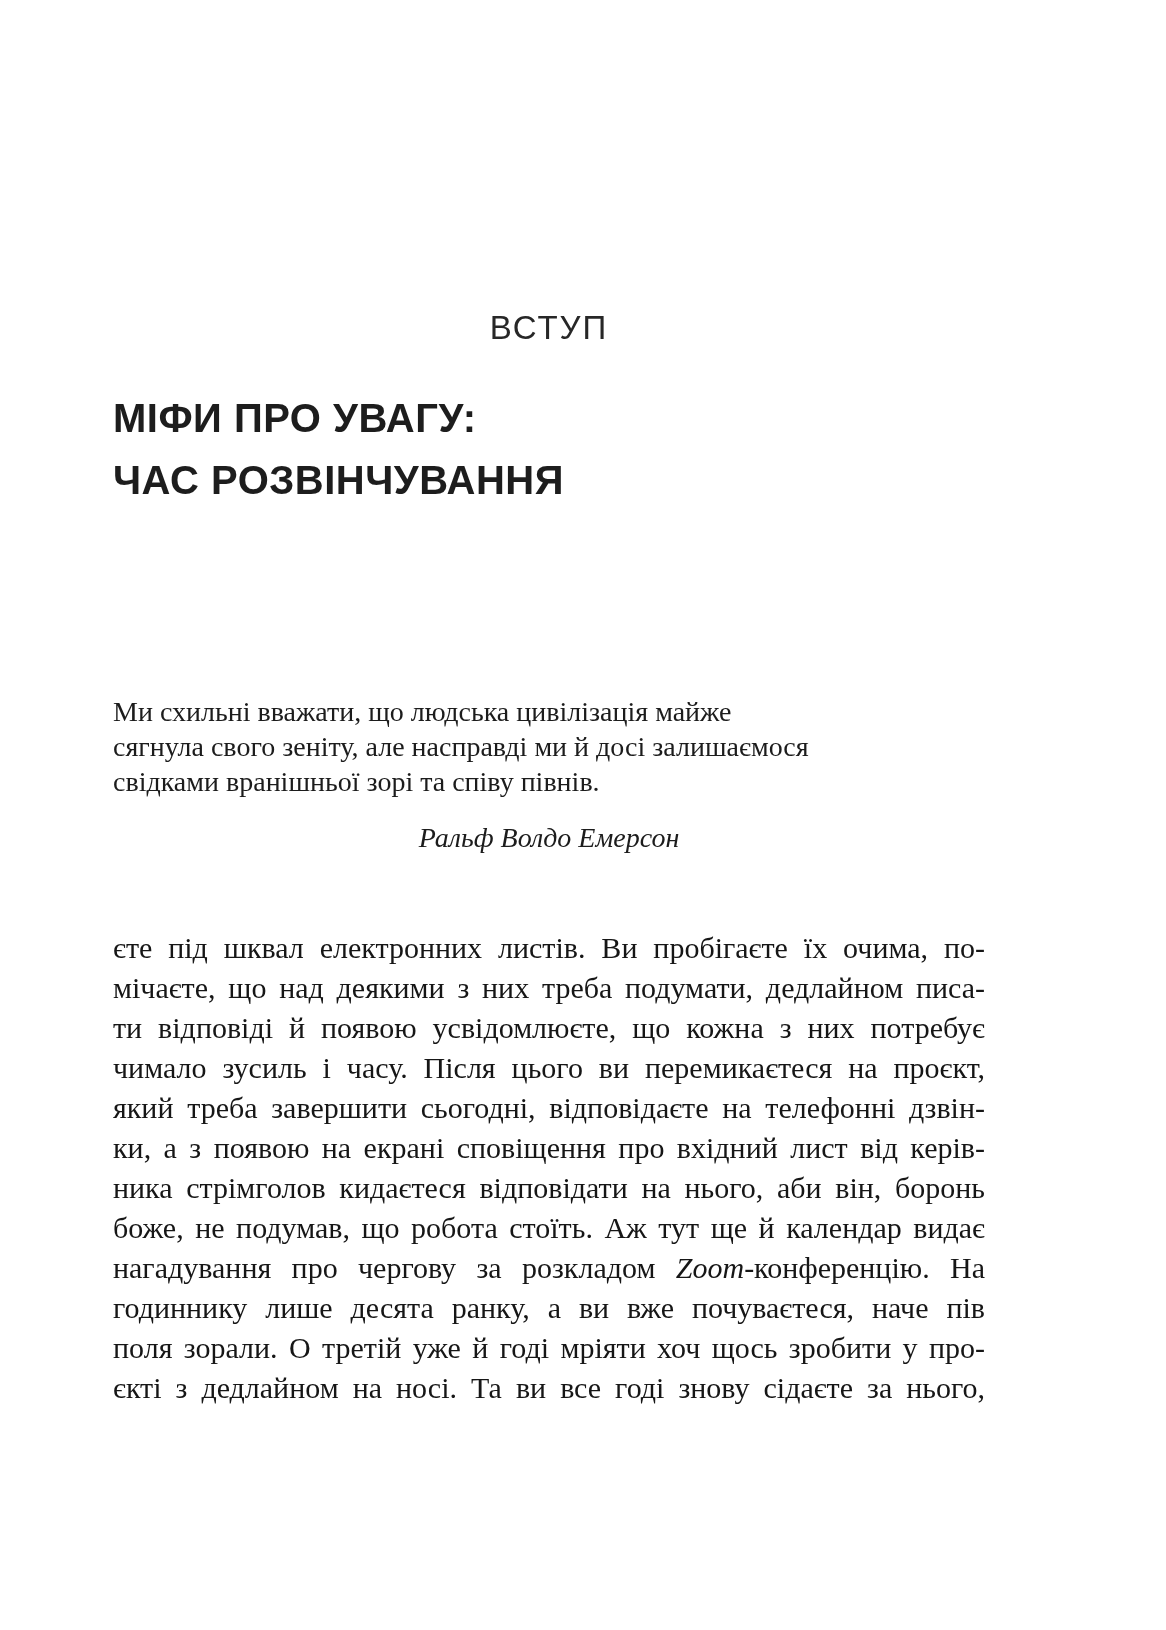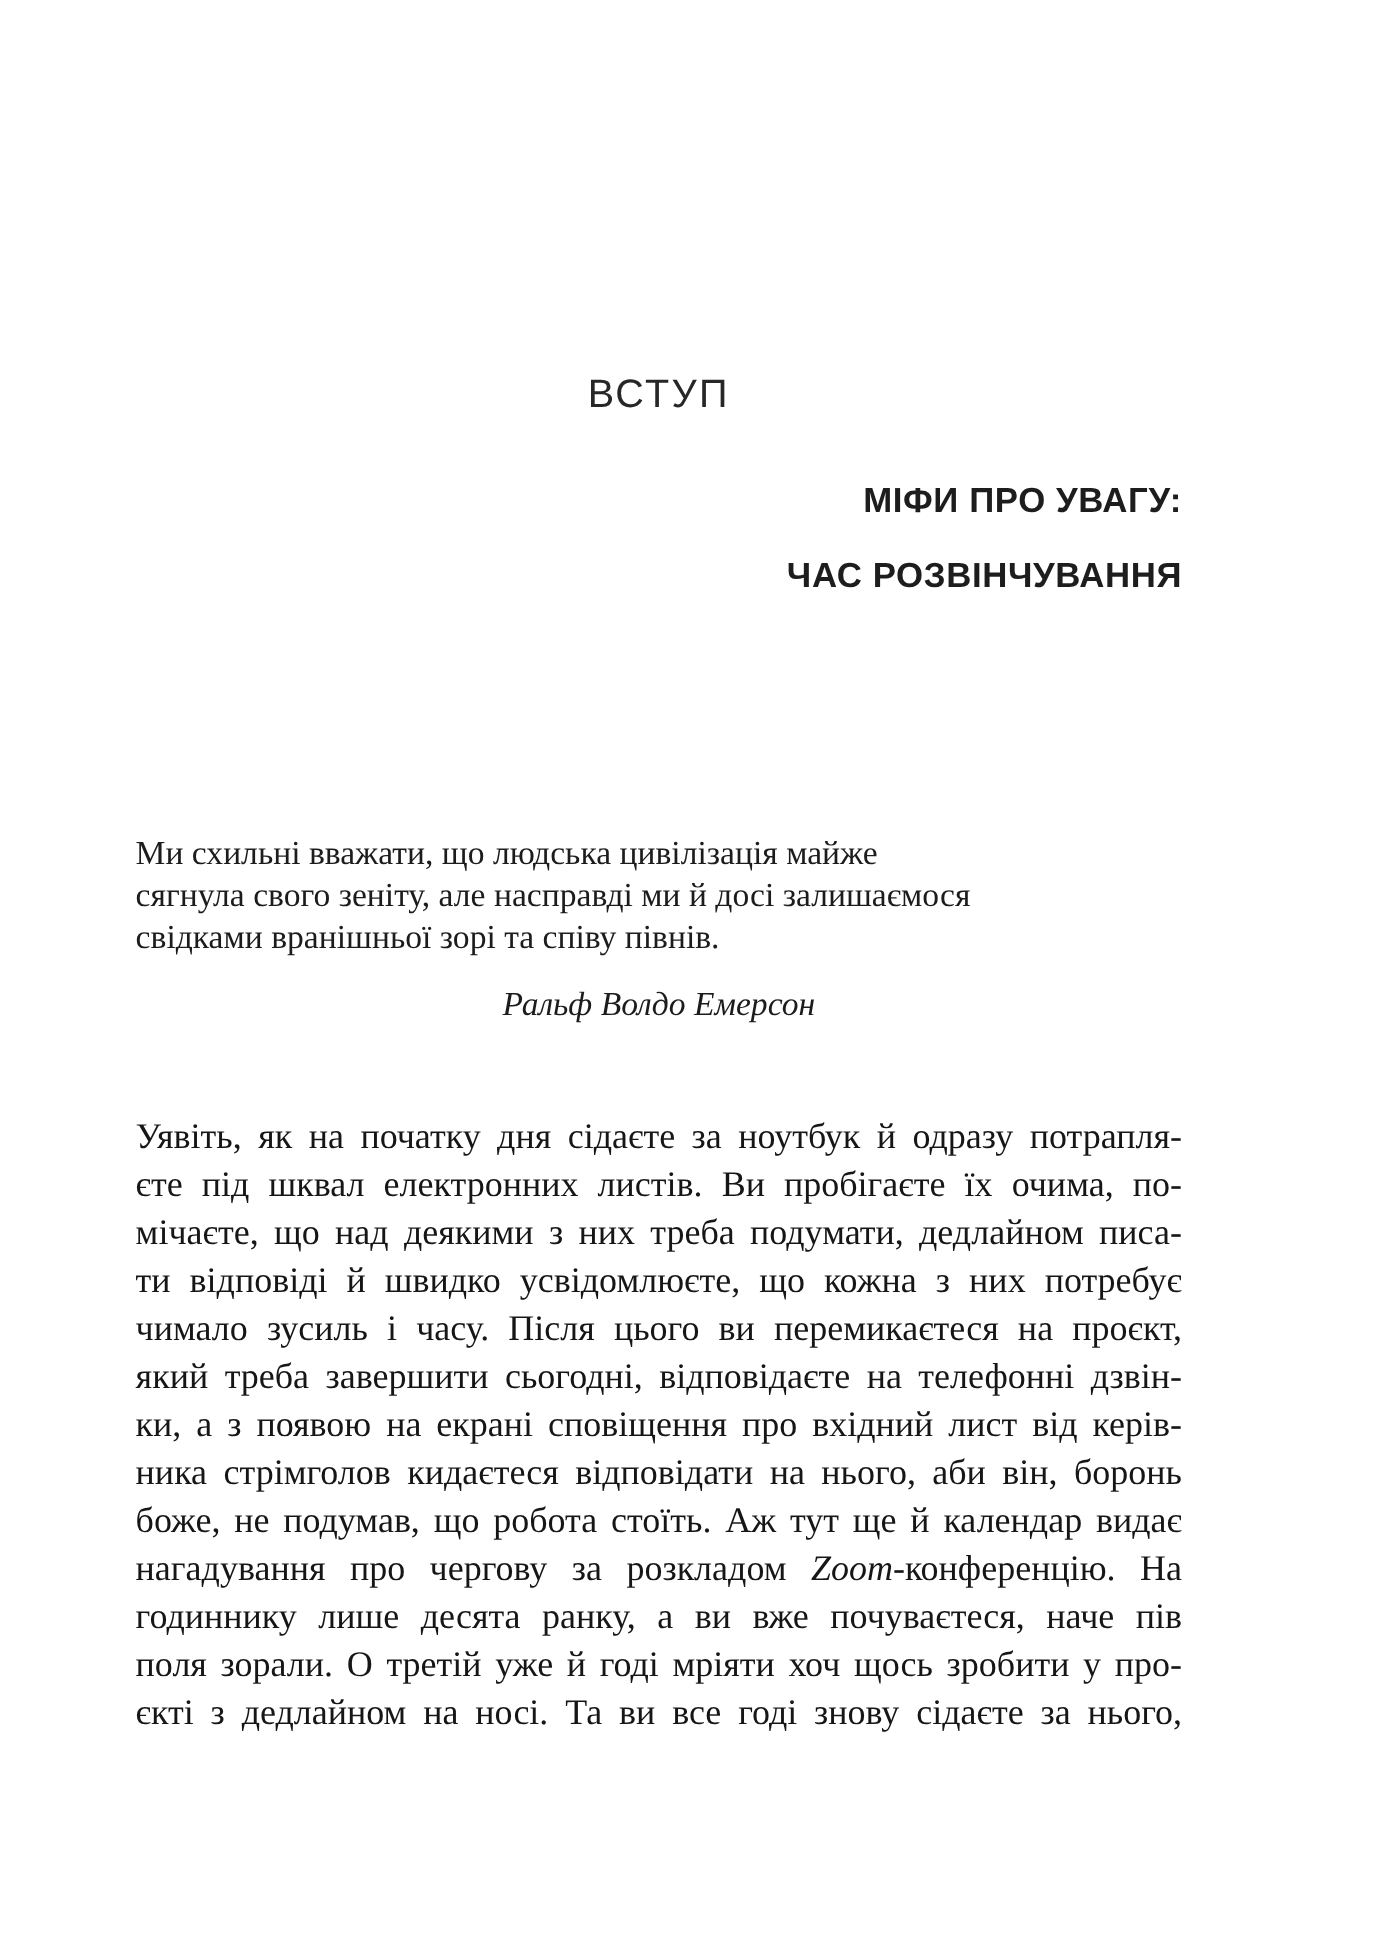--- a/index.html
+++ b/index.html
@@ -28,24 +28,24 @@
     letter-spacing: 2px;
     color: #272727;
     margin-top: 44px;
   }
   .title {
     position: absolute;
     top: 387px;
     left: 113px;
     width: 872px;
     margin: 0;
-    text-align: right;
+    text-align: left;
     font-family: "Liberation Sans", sans-serif;
     font-weight: 700;
-    font-size: 29px;
+    font-size: 40px;
     line-height: 62px;
     letter-spacing: 0.5px;
     color: #1d1d1d;
   }
   .title-line { display: block; }
   .epigraph {
     position: absolute;
     top: 694px;
     left: 113px;
     width: 872px;
@@ -96,24 +96,23 @@
 
   <div class="epigraph">
       <div class="tline">Ми схильні вважати, що людська цивілізація майже</div>
       <div class="tline">сягнула свого зеніту, але насправді ми й досі залишаємося</div>
       <div class="tline">свідками вранішньої зорі та співу півнів.</div>
     </div>
 
   <div class="attribution">Ральф Волдо Емерсон</div>
 
   <div class="body-par">
-      <div class="tline"><span>Уявіть, як на початку дня сідаєте за ноутбук й одразу потрапля-</span></div>
       <div class="tline"><span>єте під шквал електронних листів. Ви пробігаєте їх очима, по-</span></div>
       <div class="tline"><span>мічаєте, що над деякими з них треба подумати, дедлайном писа-</span></div>
-      <div class="tline"><span>ти відповіді й швидко усвідомлюєте, що кожна з них потребує</span></div>
+      <div class="tline"><span>ти відповіді й появою усвідомлюєте, що кожна з них потребує</span></div>
       <div class="tline"><span>чимало зусиль і часу. Після цього ви перемикаєтеся на проєкт,</span></div>
       <div class="tline"><span>який треба завершити сьогодні, відповідаєте на телефонні дзвін-</span></div>
       <div class="tline"><span>ки, а з появою на екрані сповіщення про вхідний лист від керів-</span></div>
       <div class="tline"><span>ника стрімголов кидаєтеся відповідати на нього, аби він, боронь</span></div>
       <div class="tline"><span>боже, не подумав, що робота стоїть. Аж тут ще й календар видає</span></div>
       <div class="tline"><span>нагадування про чергову за розкладом </span><span class="it">Zoom</span><span>-конференцію. На</span></div>
       <div class="tline"><span>годиннику лише десята ранку, а ви вже почуваєтеся, наче пів</span></div>
       <div class="tline"><span>поля зорали. О третій уже й годі мріяти хоч щось зробити у про-</span></div>
       <div class="tline"><span>єкті з дедлайном на носі. Та ви все годі знову сідаєте за нього,</span></div>
     </div>

